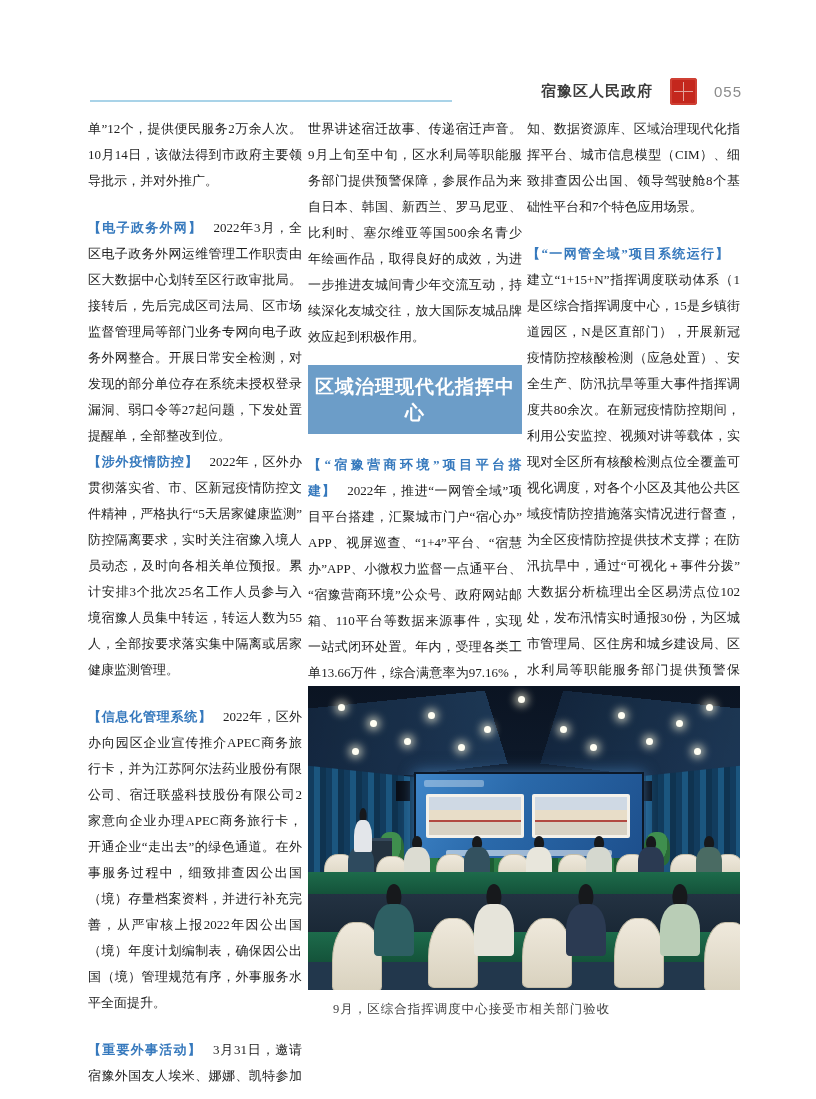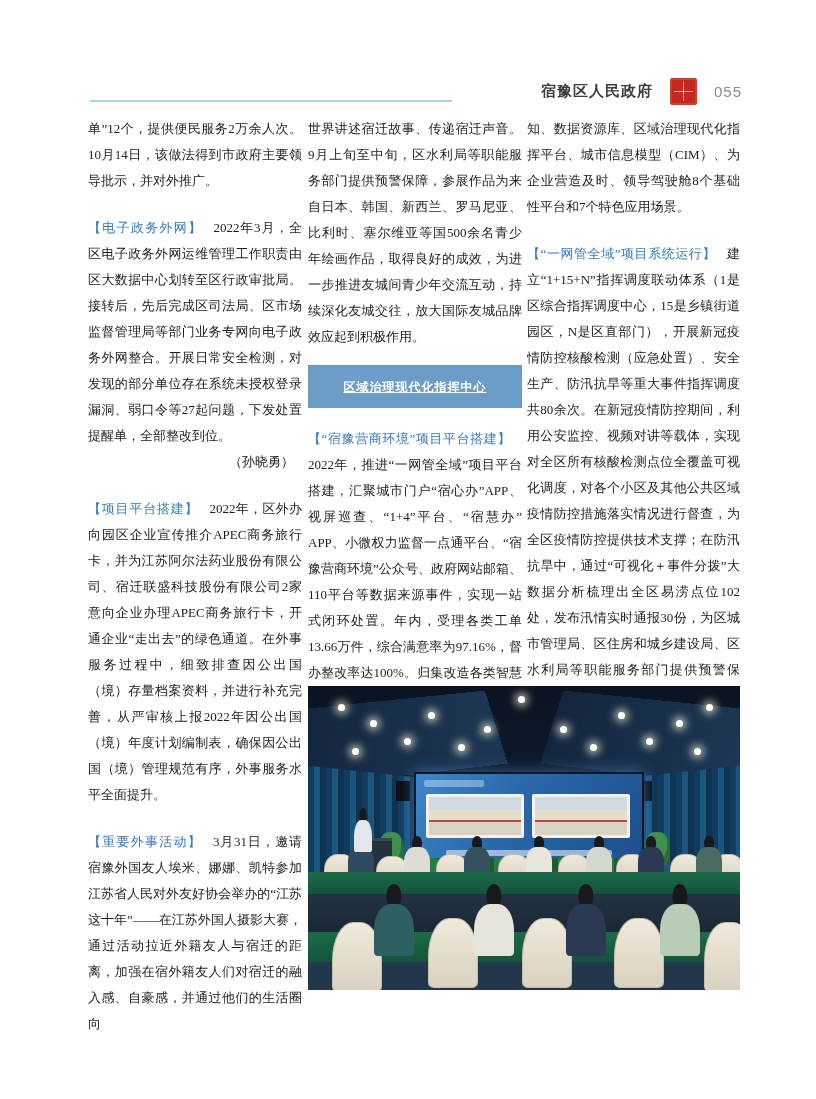--- a/index.html
+++ b/index.html
@@ -25,28 +25,28 @@
   }
   .hdr-page{font-family:"Liberation Sans", sans-serif; font-size:15px; color:#8b8b8b; letter-spacing:1px;}
 
   
   .col{position:absolute; top:116px; width:214px; font-size:13px; line-height:26px; text-align:justify;}
   .col1{left:88px;  height:975px; overflow:hidden;}
   .col2{left:308px; height:573px; overflow:hidden;}
   .col3{left:527px; width:213px; height:935px; overflow:hidden;}
   .col p{margin:0;}
   .entry{margin:0;}
-  .tag{color:#3679bd; font-weight:normal; letter-spacing:.5px; margin-right:.85em;}
+  .tag{color:#3679bd; font-weight:bold; letter-spacing:.5px; margin-right:.85em;}
   .author{text-align:right; padding-right:8px; margin:0;}
   .sec-box{
     background:#6c9dc8; color:#ffffff; text-align:center;
     font-weight:bold; font-family:"Liberation Sans", sans-serif;
   }
   .sec-box.s1{margin:27px 6px 15px 8px; font-size:21px; letter-spacing:3px; padding:10px 0 9px;}
-  .sec-box.s2{margin:15px 0 18px 0; font-size:12px; letter-spacing:1px; padding:9px 0 8px;text-decoration:underline;}
+  .sec-box.s2{margin:15px 0 18px 0; font-size:19px; letter-spacing:1px; padding:9px 0 8px;}
 
   
   .photo{
     position:absolute; left:308px; top:686px; width:432px; height:304px; margin:0;
     overflow:hidden; background:linear-gradient(#0b1422 0%, #0e1a2b 30%, #18293c 45%, #22374c 55%);
   }
   .ph-panel{position:absolute; top:6px; width:196px; height:86px; background:linear-gradient(100deg,#13263e,#1d3a5a); opacity:.9;}
   .ph-panel.left{left:-6px; transform:perspective(300px) rotateX(28deg) rotateZ(-7deg);}
   .ph-panel.right{right:-6px; transform:perspective(300px) rotateX(28deg) rotateZ(7deg);}
   .ph-light{position:absolute; width:7px; height:7px; border-radius:50%; background:#fffef2; box-shadow:0 0 8px 3px rgba(255,250,220,.75);}
@@ -90,33 +90,33 @@
   <div class="hdr-rule"></div>
   <div class="hdr">
     <span class="hdr-title">宿豫区人民政府</span>
     <span class="hdr-seal"></span>
     <span class="hdr-page">055</span>
   </div>
 
   <div class="col col1">
     <p>单”12个，提供便民服务2万余人次。10月14日，该做法得到市政府主要领导批示，并对外推广。</p>
     <p class="entry" style="margin-top:21px;"><span class="tag">【电子政务外网】</span><span>2022年3月，全区电子政务外网运维管理工作职责由区大数据中心划转至区行政审批局。接转后，先后完成区司法局、区市场监督管理局等部门业务专网向电子政务外网整合。开展日常安全检测，对发现的部分单位存在系统未授权登录漏洞、弱口令等27起问题，下发处置提醒单，全部整改到位。</span></p>
-    <p class="author">（孙晓勇）</p>
-    <p class="entry" style="margin-top:21px;"><span class="tag">【项目平台搭建】</span><span>2022年，区外办向园区企业宣传推介APEC商务旅行卡，并为江苏阿尔法药业股份有限公司、宿迁联盛科技股份有限公司2家意向企业办理APEC商务旅行卡，开通企业“走出去”的绿色通道。在外事服务过程中，细致排查因公出国（境）存量档案资料，并进行补充完善，从严审核上报2022年因公出国（境）年度计划编制表，确保因公出国（境）管理规范有序，外事服务水平全面提升。</span></p>
+    <p class="entry"><span class="tag">【涉外疫情防控】</span><span>2022年，区外办贯彻落实省、市、区新冠疫情防控文件精神，严格执行“5天居家健康监测”防控隔离要求，实时关注宿豫入境人员动态，及时向各相关单位预报。累计安排3个批次25名工作人员参与入境宿豫人员集中转运，转运人数为55人，全部按要求落实集中隔离或居家健康监测管理。</span></p>
+    <p class="entry" style="margin-top:21px;"><span class="tag">【信息化管理系统】</span><span>2022年，区外办向园区企业宣传推介APEC商务旅行卡，并为江苏阿尔法药业股份有限公司、宿迁联盛科技股份有限公司2家意向企业办理APEC商务旅行卡，开通企业“走出去”的绿色通道。在外事服务过程中，细致排查因公出国（境）存量档案资料，并进行补充完善，从严审核上报2022年因公出国（境）年度计划编制表，确保因公出国（境）管理规范有序，外事服务水平全面提升。</span></p>
     <p class="entry" style="margin-top:21px;"><span class="tag">【重要外事活动】</span><span>3月31日，邀请宿豫外国友人埃米、娜娜、凯特参加江苏省人民对外友好协会举办的“江苏这十年”——在江苏外国人摄影大赛，通过活动拉近外籍友人与宿迁的距离，加强在宿外籍友人们对宿迁的融入感、自豪感，并通过他们的生活圈向</span></p>
   </div>
 
   <div class="col col2">
     <p>世界讲述宿迁故事、传递宿迁声音。9月上旬至中旬，区水利局等职能服务部门提供预警保障，参展作品为来自日本、韩国、新西兰、罗马尼亚、比利时、塞尔维亚等国500余名青少年绘画作品，取得良好的成效，为进一步推进友城间青少年交流互动，持续深化友城交往，放大国际友城品牌效应起到积极作用。</p>
     <div class="sec-box s2">区域治理现代化指挥中心</div>
     <p class="entry"><span class="tag">【“宿豫营商环境”项目平台搭建】</span><span>2022年，推进“一网管全域”项目平台搭建，汇聚城市门户“宿心办”APP、视屏巡查、“1+4”平台、“宿慧办”APP、小微权力监督一点通平台、“宿豫营商环境”公众号、政府网站邮箱、110平台等数据来源事件，实现一站式闭环处置。年内，受理各类工单13.66万件，综合满意率为97.16%，督办整改率达100%。归集改造各类智慧系统51个，建成主题库10个，累计归集157类443余万条数据，汇聚公安、数字城管、水利、教育等单位3.5万余路监控。建立政务云、视频感知、物联感</span></p>
   </div>
 
   <div class="col col3">
-    <p>知、数据资源库、区域治理现代化指挥平台、城市信息模型（CIM）、为企业营造及时、领导驾驶舱8个基础性平台和7个特色应用场景。</p>
+    <p>知、数据资源库、区域治理现代化指挥平台、城市信息模型（CIM）、细致排查因公出国、领导驾驶舱8个基础性平台和7个特色应用场景。</p>
     <p class="entry" style="margin-top:21px;"><span class="tag">【“一网管全域”项目系统运行】</span><span>建立“1+15+N”指挥调度联动体系（1是区综合指挥调度中心，15是乡镇街道园区，N是区直部门），开展新冠疫情防控核酸检测（应急处置）、安全生产、防汛抗旱等重大事件指挥调度共80余次。在新冠疫情防控期间，利用公安监控、视频对讲等载体，实现对全区所有核酸检测点位全覆盖可视化调度，对各个小区及其他公共区域疫情防控措施落实情况进行督查，为全区疫情防控提供技术支撑；在防汛抗旱中，通过“可视化＋事件分拨”大数据分析梳理出全区易涝点位102处，发布汛情实时通报30份，为区城市管理局、区住房和城乡建设局、区水利局等职能服务部门提供预警保障。在安全生产中，通过对企业的水、气、电、水等进行物联监测预警，及时反馈到各相关职能部门和企业，迅速安排专业处置人员第一时间进行处置，为企业营造及时、高效的安全生产环境。</span></p>
     <p class="author">（倪伟凯）</p>
   </div>
 
   <figure class="photo">
     <div class="ph-panel left"></div>
     <div class="ph-panel right"></div>
     <div id="lights">
         <div class="ph-light" style="left: 30px; top: 18px;"></div>
         <div class="ph-light" style="left: 62px; top: 34px;"></div>
@@ -210,14 +210,15 @@
         <div class="ph-person" style="left: 352px; top: 198px; width: 40px; height: 72px; z-index: 3;">
           <div class="head"></div>
           <div class="body" style="background:#b9cdb6"></div>
         </div>
       </div>
   <div class="ph-person" style="left: 46px; top: 122px; width: 18px; height: 44px;">
         <div class="head"></div>
         <div class="body" style="background:#e3e6ea"></div>
       </div>
     </figure>
+  <div class="caption">9月，区综合指挥调度中心接受市相关部门验收</div>
 
 </div>
 
 </body></html>

